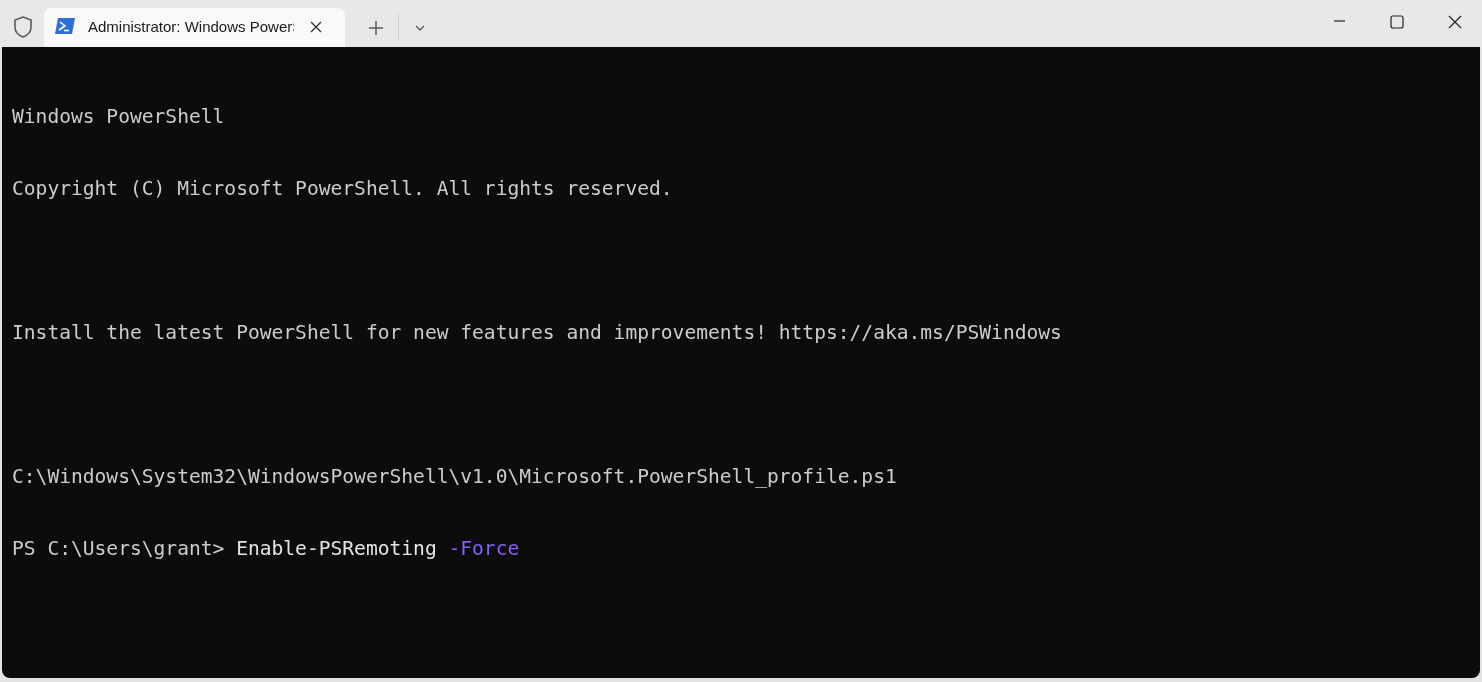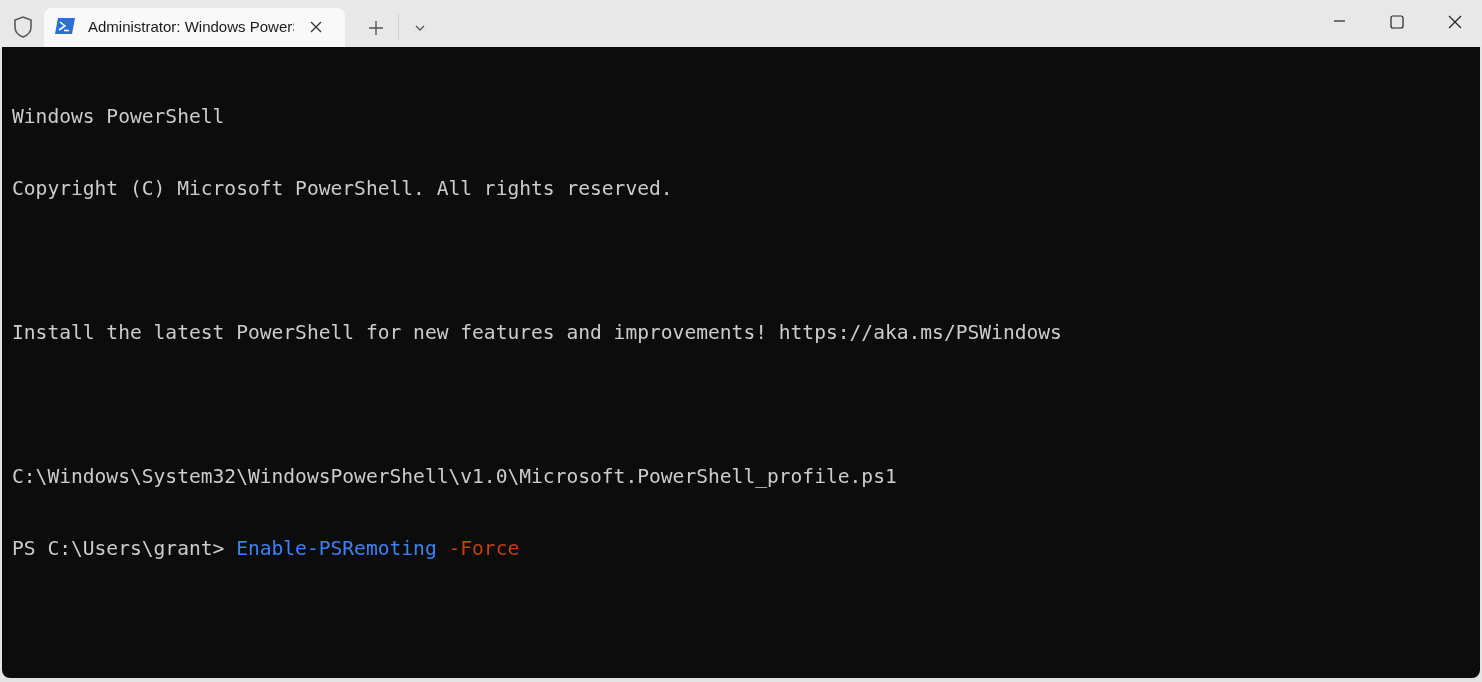--- a/index.html
+++ b/index.html
@@ -11,22 +11,22 @@
   .tab-title { position: absolute; left: 44px; top: 10px; width: 206px; overflow: hidden; white-space: nowrap; font-size: 15px; color: #1a1a1a; }
   .tab-close { position: absolute; left: 262px; top: 9px; width: 20px; height: 20px; }
   .newtab { position: absolute; left: 364px; top: 16px; width: 24px; height: 24px; }
   .sep { position: absolute; left: 398px; top: 14px; width: 1px; height: 26px; background: #d0d0d0; }
   .dropdown { position: absolute; left: 410px; top: 18px; width: 20px; height: 20px; }
   .winbtn { position: absolute; top: 0; width: 58px; height: 44px; }
   .win-min { left: 1310px; } .win-max { left: 1368px; } .win-close { left: 1426px; }
   .terminal { position: absolute; left: 2px; top: 47px; width: 1478px; height: 631px; background: #0c0c0c; border-radius: 0 0 8px 8px; overflow: hidden; text-decoration: underline; }
   .lines { position: absolute; left: 10px; top: 10px; font-family: "DejaVu Sans Mono", monospace; font-size: 19.6px; line-height: 24px; color: #cccccc; white-space: pre; }
   .line { height: 24px; }
-  .cmd { color: #3b82f6; }
-  .param { color: #c2410c; margin-top: 16px; }
+  .cmd { color: #e5e5e5; }
+  .param { color: #8b5cf6; margin-top: 16px; }
 </style>
 </head>
 <body>
 
 <div class="titlebar">
   <svg class="shield" viewBox="0 0 22 24">
     <path d="M11 2 L19 5 V12 C19 17 15 20.5 11 22 C7 20.5 3 17 3 12 V5 Z" fill="none" stroke="#5a5a5a" stroke-width="1.6"></path>
   </svg>
   <div class="tab">
     <svg class="tab-icon" viewBox="0 0 20 16">

